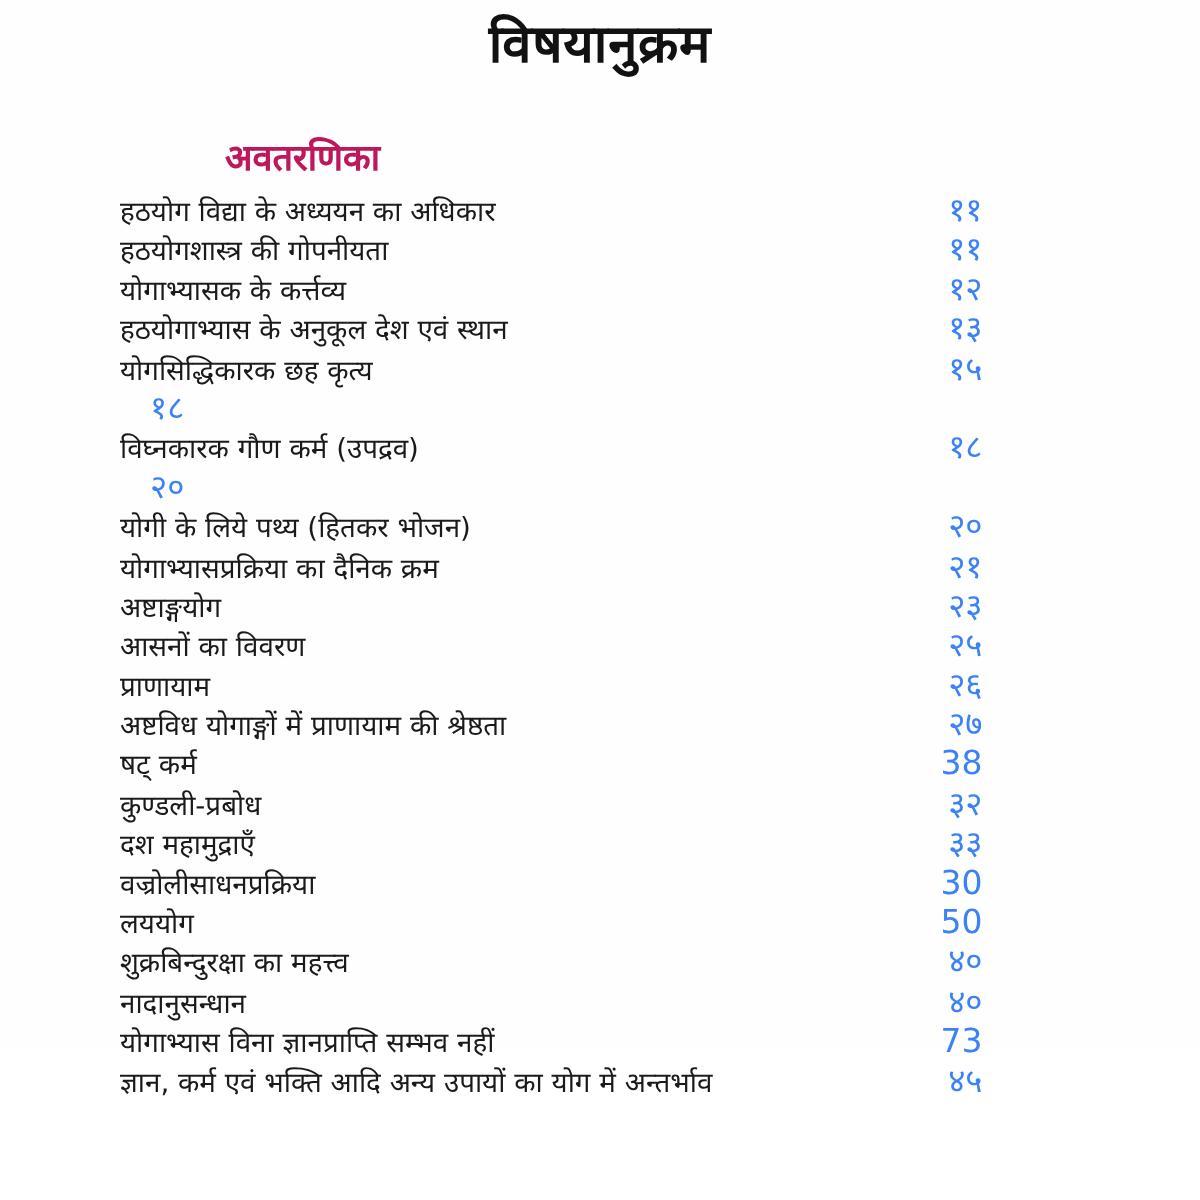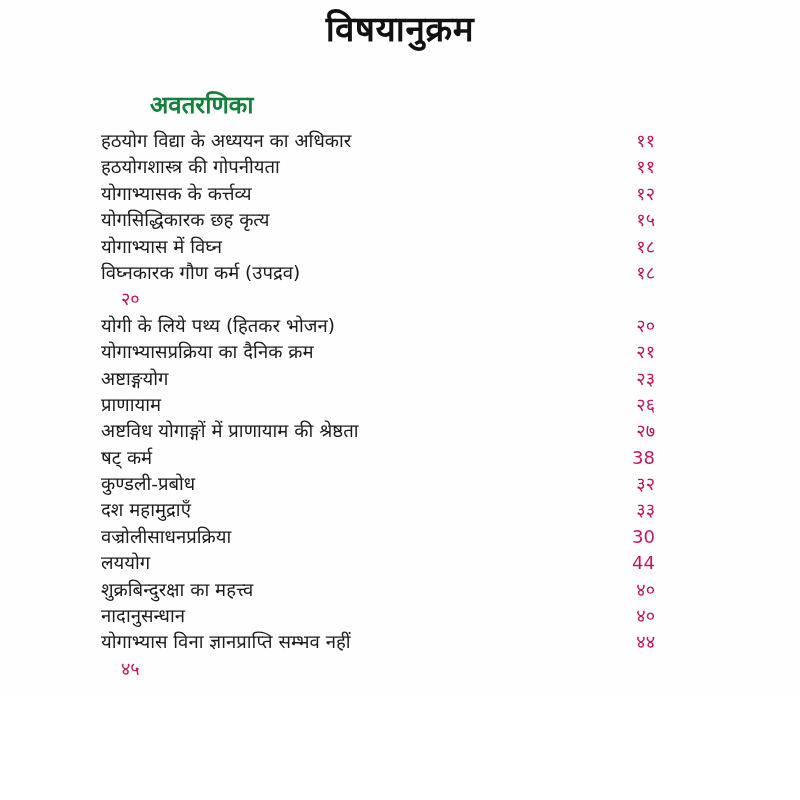--- a/index.html
+++ b/index.html
@@ -25,42 +25,42 @@
     font-size: 35px;
     font-weight: bold;
     padding-top: 4px;
     letter-spacing: 0.5px;
     color: #111;
   }
   .section-heading {
     margin: 36px 0 4px 150px;
     font-size: 24px;
     font-weight: bold;
-    color: #15803d;
+    color: #be185d;
   }
   .toc {
-    margin: 8px 145px 0 101px; 
+    margin: 8px 145px 0 80px; 
     text-align: center;
   }
   .toc-row {
     display: flex;
     justify-content: space-between;
     align-items: baseline;
     height: 26.4px;
     line-height: 26.4px;
     font-size: 18.5px;
   }
   .toc-label {
     white-space: nowrap;
     color: #1a1a1a;
   }
   .toc-page {
     white-space: nowrap;
-    color: #be185d;
-    font-size: 18px;
+    color: #3b82f6;
+    font-size: 22px;
     padding-left: 20px;
   }
 </style>
 </head>
 <body>
 
 <div class="page">
   <div class="book-title">विषयानुक्रम</div>
 
   <div class="section-heading">अवतरणिका</div>
@@ -75,29 +75,32 @@
       <div class="toc-row">
         <span class="toc-label">हठयोगशास्त्र की गोपनीयता</span>
         <span class="toc-page">११</span>
       </div>
 
       <div class="toc-row">
         <span class="toc-label">योगाभ्यासक के कर्त्तव्य</span>
         <span class="toc-page">१२</span>
       </div>
 
+      <div class="toc-row">
+        <span class="toc-label">हठयोगाभ्यास के अनुकूल देश एवं स्थान</span>
+        <span class="toc-page">१३</span>
+      </div>
 
       <div class="toc-row">
         <span class="toc-label">योगसिद्धिकारक छह कृत्य</span>
         <span class="toc-page">१५</span>
       </div>
 
 
       <div class="toc-row">
-        <span class="toc-label">योगाभ्यास में विघ्न</span>
         <span class="toc-page">१८</span>
       </div>
 
       <div class="toc-row">
         <span class="toc-label">विघ्नकारक गौण कर्म (उपद्रव)</span>
         <span class="toc-page">१८</span>
       </div>
 
       <div class="toc-row">
         <span class="toc-page">२०</span>
@@ -111,20 +114,24 @@
       <div class="toc-row">
         <span class="toc-label">योगाभ्यासप्रक्रिया का दैनिक क्रम</span>
         <span class="toc-page">२१</span>
       </div>
 
       <div class="toc-row">
         <span class="toc-label">अष्टाङ्गयोग</span>
         <span class="toc-page">२३</span>
       </div>
 
+      <div class="toc-row">
+        <span class="toc-label">आसनों का विवरण</span>
+        <span class="toc-page">२५</span>
+      </div>
 
       <div class="toc-row">
         <span class="toc-label">प्राणायाम</span>
         <span class="toc-page">२६</span>
       </div>
 
       <div class="toc-row">
         <span class="toc-label">अष्टविध योगाङ्गों में प्राणायाम की श्रेष्ठता</span>
         <span class="toc-page">२७</span>
       </div>
@@ -145,35 +152,36 @@
       </div>
 
       <div class="toc-row">
         <span class="toc-label">वज्रोलीसाधनप्रक्रिया</span>
         <span class="toc-page">30</span>
       </div>
 
 
       <div class="toc-row">
         <span class="toc-label">लययोग</span>
-        <span class="toc-page">44</span>
+        <span class="toc-page">50</span>
       </div>
 
       <div class="toc-row">
         <span class="toc-label">शुक्रबिन्दुरक्षा का महत्त्व</span>
         <span class="toc-page">४०</span>
       </div>
 
       <div class="toc-row">
         <span class="toc-label">नादानुसन्धान</span>
         <span class="toc-page">४०</span>
       </div>
 
       <div class="toc-row">
         <span class="toc-label">योगाभ्यास विना ज्ञानप्राप्ति सम्भव नहीं</span>
-        <span class="toc-page">४४</span>
+        <span class="toc-page">73</span>
       </div>
 
       <div class="toc-row">
+        <span class="toc-label">ज्ञान, कर्म एवं भक्ति आदि अन्य उपायों का योग में अन्तर्भाव</span>
         <span class="toc-page">४५</span>
       </div>
     </div>
 </div>
 
 </body></html>

